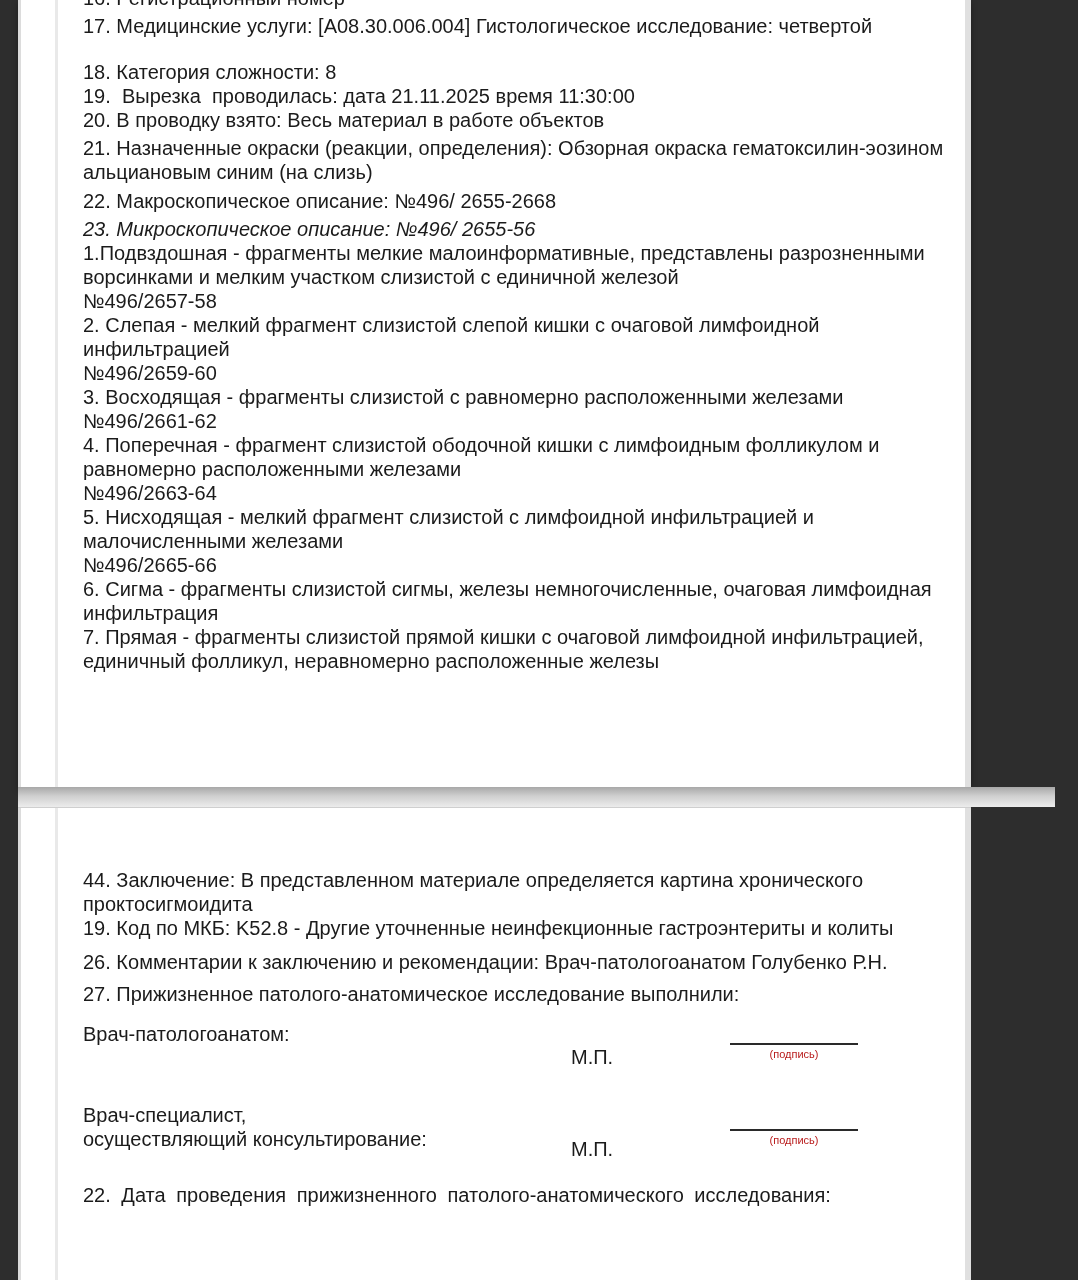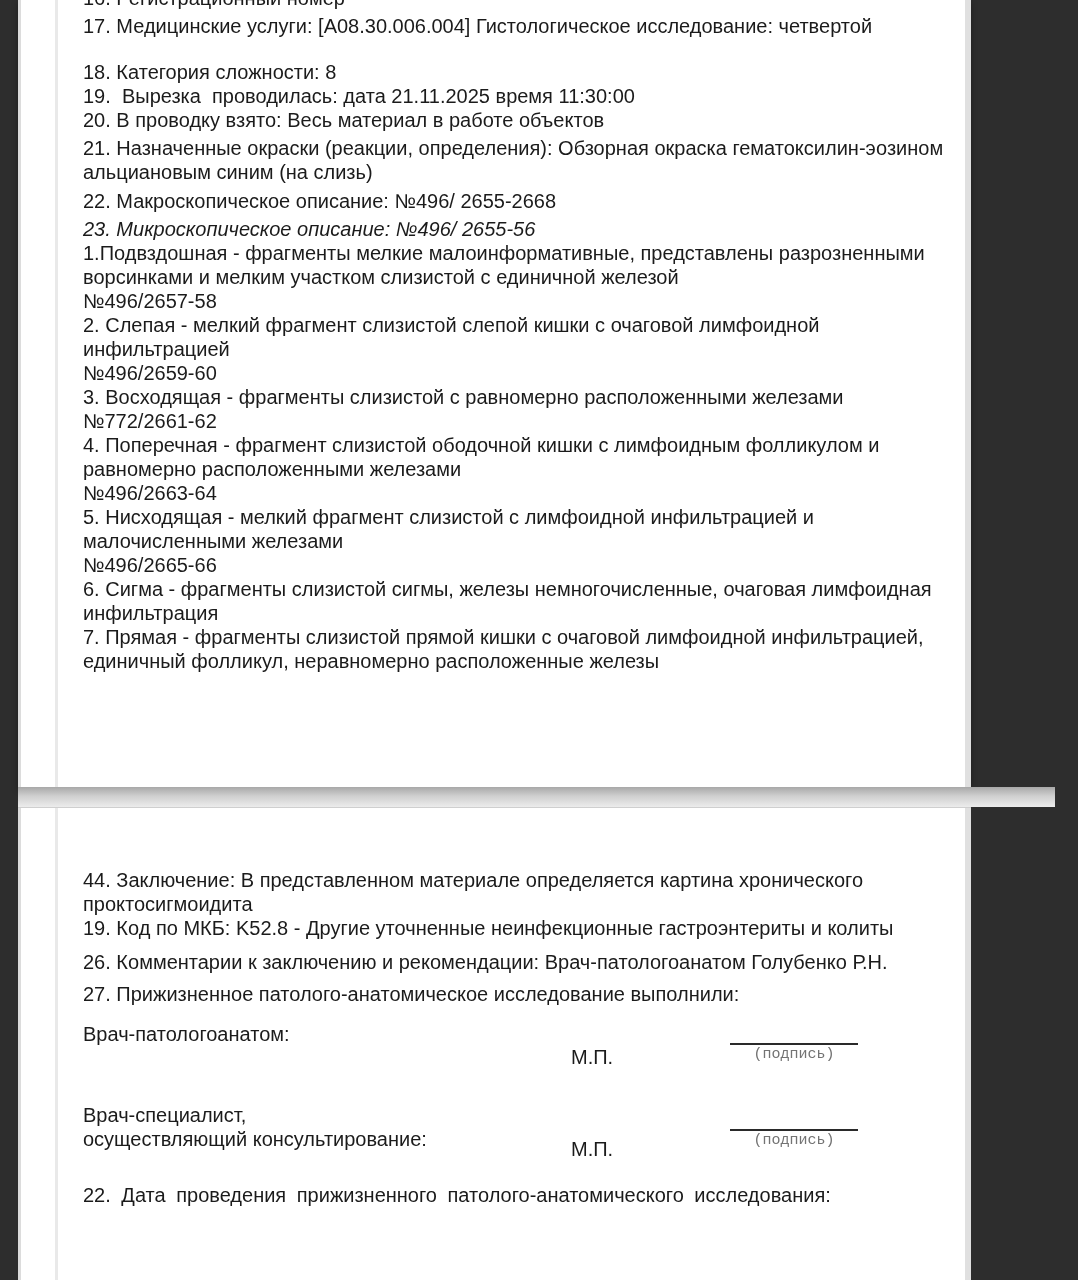--- a/index.html
+++ b/index.html
@@ -31,21 +31,21 @@
     font-size:20px;line-height:24px;
   }
   .l-clip{margin-top:-14px;}
   .g3{margin-top:4px;font-style:italic;}
   .g4{margin-top:4px;}
   .g5{margin-top:5px;}
   .g22{margin-top:22px;}
   
   .abs{position:absolute;white-space:pre;font-size:20px;line-height:24px;}
   .sig-rule{position:absolute;width:128px;border-top:2px solid #2a2a2a;}
-  .sig-caption{position:absolute;width:128px;text-align:center;font-size:15px;line-height:15px;color:#737373;font-family:Liberation Mono, monospace;}
+  .sig-caption{position:absolute;width:128px;text-align:center;font-size:11px;line-height:15px;color:#b91c1c;}
   .stamp{position:absolute;font-size:20px;}
   .wide-words{word-spacing:5px;}
 </style>
 </head>
 <body>
 
 <div class="viewer">
 
   <div class="page page-1">
     <div class="edge-left"></div>
@@ -61,21 +61,21 @@
       <div class="ln">альциановым синим (на слизь)</div>
       <div class="ln g5">22. Макроскопическое описание: №496/ 2655-2668</div>
       <div class="ln g3">23. Микроскопическое описание: №496/ 2655-56</div>
       <div class="ln">1.Подвздошная - фрагменты мелкие малоинформативные, представлены разрозненными</div>
       <div class="ln">ворсинками и мелким участком слизистой с единичной железой</div>
       <div class="ln">№496/2657-58</div>
       <div class="ln">2. Слепая - мелкий фрагмент слизистой слепой кишки с очаговой лимфоидной</div>
       <div class="ln">инфильтрацией</div>
       <div class="ln">№496/2659-60</div>
       <div class="ln">3. Восходящая - фрагменты слизистой с равномерно расположенными железами</div>
-      <div class="ln">№772/2661-62</div>
+      <div class="ln">№496/2661-62</div>
       <div class="ln">4. Поперечная - фрагмент слизистой ободочной кишки с лимфоидным фолликулом и</div>
       <div class="ln">равномерно расположенными железами</div>
       <div class="ln">№496/2663-64</div>
       <div class="ln">5. Нисходящая - мелкий фрагмент слизистой с лимфоидной инфильтрацией и</div>
       <div class="ln">малочисленными железами</div>
       <div class="ln">№496/2665-66</div>
       <div class="ln">6. Сигма - фрагменты слизистой сигмы, железы немногочисленные, очаговая лимфоидная</div>
       <div class="ln">инфильтрация</div>
       <div class="ln">7. Прямая - фрагменты слизистой прямой кишки с очаговой лимфоидной инфильтрацией,</div>
       <div class="ln">единичный фолликул, неравномерно расположенные железы</div>

